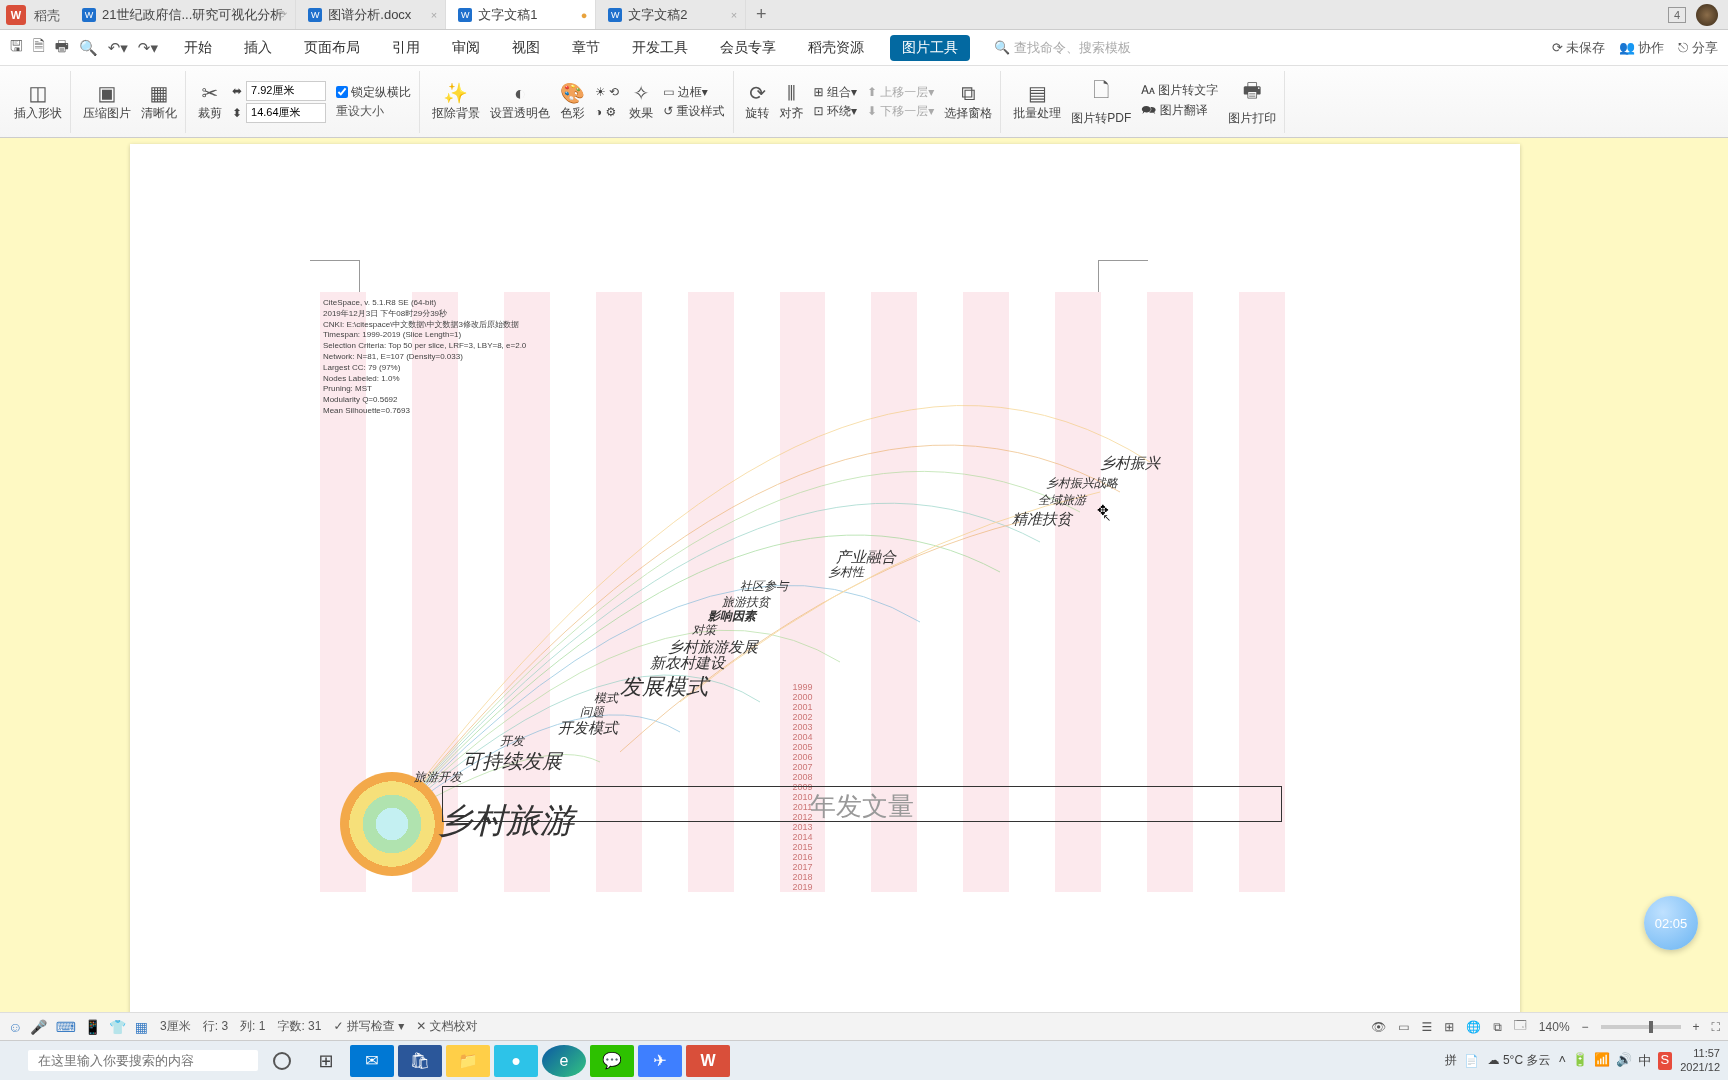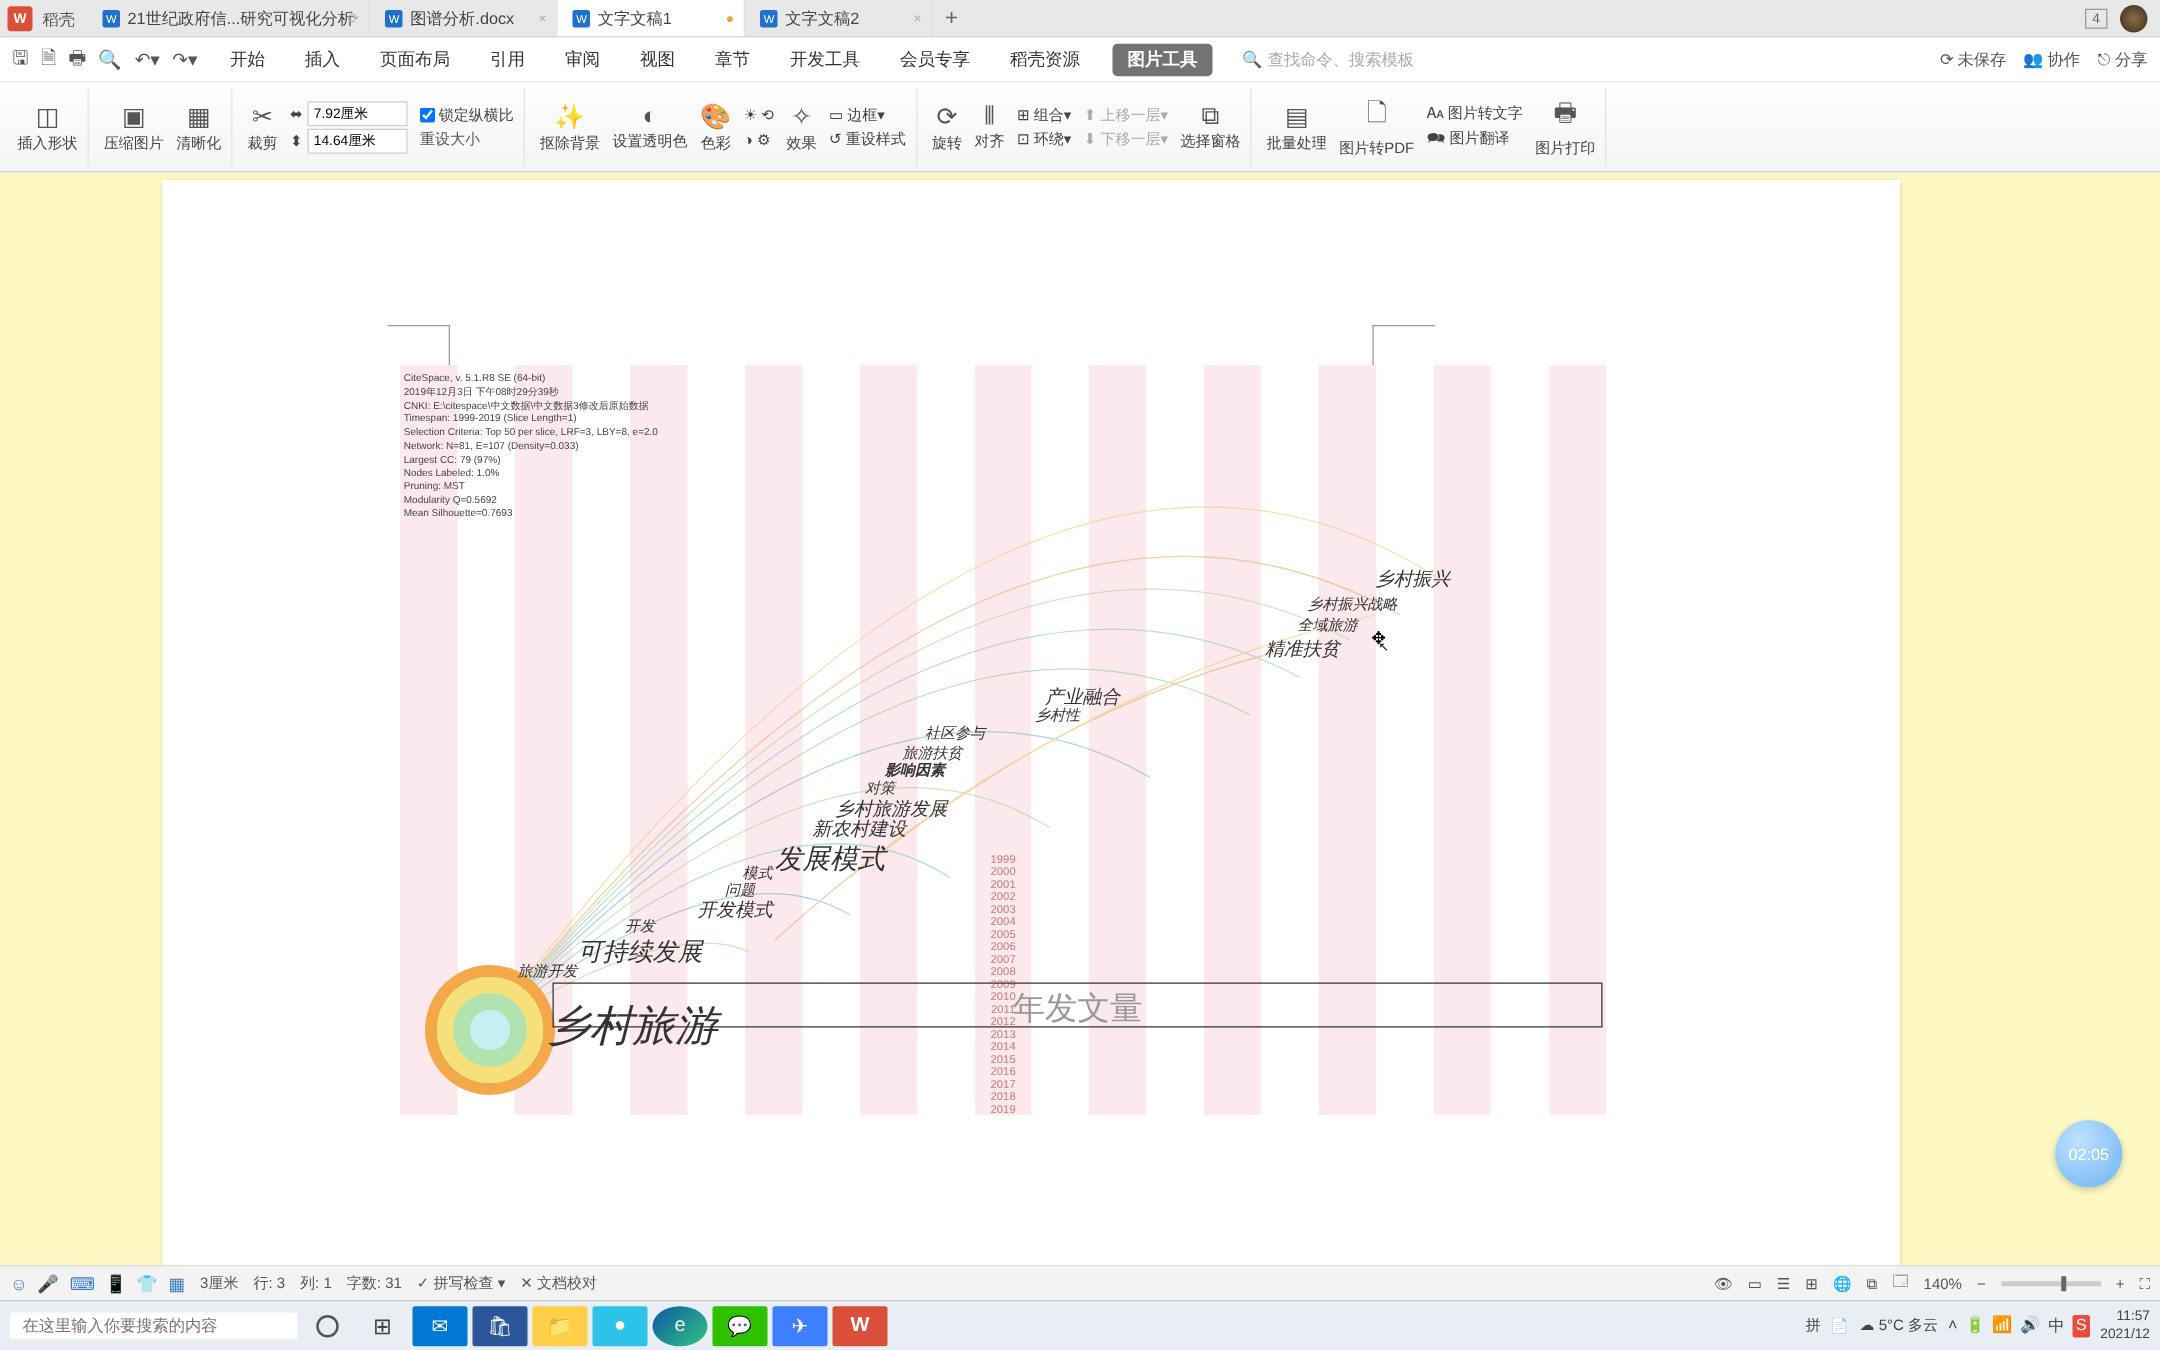--- a/index.html
+++ b/index.html
@@ -17,21 +17,21 @@
 .titlebar-right { margin-left: auto; display: flex; align-items: center; padding-right: 10px; gap: 10px; }
 .badge-count { border: 1px solid #999; padding: 1px 5px; font-size: 11px; color: #666; }
 .avatar { width: 22px; height: 22px; border-radius: 50%; background: radial-gradient(circle, #8b6d4a, #3a2a18); }
 
 
 .menubar { height: 36px; background: #fff; display: flex; align-items: center; padding: 0 10px; border-bottom: 1px solid #e0e0e0; gap: 6px; }
 .menu-icons { display: flex; gap: 10px; align-items: center; }
 .menu-icons span { color: #555; font-size: 15px; cursor: pointer; }
 .menu-items { display: flex; gap: 20px; margin-left: 14px; }
 .menu-item { font-size: 14px; color: #333; cursor: pointer; padding: 4px 6px; }
-.menu-item.highlight { background: #737373; color: #fff; border-radius: 4px; padding: 4px 12px; font-weight: bold; }
+.menu-item.highlight { background: #0369a1; color: #fff; border-radius: 4px; padding: 4px 12px; }
 .search-box { margin-left: 18px; display: flex; align-items: center; color: #aaa; font-size: 13px; }
 .search-box::before { content: "🔍"; font-size: 13px; margin-right: 4px; color: #aaa; }
 .menubar-right { margin-left: auto; display: flex; gap: 14px; font-size: 13px; color: #555; align-items: center; }
 .menubar-right span { cursor: pointer; }
 .unsaved::before { content: "⟳"; margin-right: 3px; }
 .collab::before { content: "👥"; margin-right: 3px; }
 
 
 .ribbon { height: 72px; background: linear-gradient(#fdfdfd, #f5f5f5); display: flex; align-items: center; padding: 0 6px; border-bottom: 1px solid #ccc; gap: 4px; font-size: 12px; color: #444; }
 .rib-group { display: flex; flex-direction: column; align-items: center; padding: 0 8px; border-right: 1px solid #e3e3e3; height: 62px; justify-content: center; }
@@ -73,21 +73,21 @@
 
 
 .statusbar { position: absolute; left: 0; right: 0; bottom: 40px; height: 28px; background: #f3f3f3; border-top: 1px solid #ddd; display: flex; align-items: center; font-size: 12px; color: #555; padding: 0 8px; gap: 12px; }
 .status-icons { display: flex; gap: 8px; font-size: 14px; color: #3b7dc4; }
 .statusbar .right { margin-left: auto; display: flex; align-items: center; gap: 12px; }
 .zoom-slider { width: 80px; height: 4px; background: #ccc; position: relative; }
 .zoom-slider::after { content: ""; position: absolute; left: 60%; top: -4px; width: 4px; height: 12px; background: #666; }
 
 
 .taskbar { position: absolute; left: 0; right: 0; bottom: 0; height: 40px; background: #e8eef3; display: flex; align-items: center; padding: 0 8px; gap: 4px; border-top: 1px solid #ccc; }
-.taskbar input { width: 230px; height: 21px; border: none; background: #fff; padding: 0 10px; font-size: 13px; border-radius: 2px; }
+.taskbar input { width: 230px; height: 21px; border: none; background: #fff; padding: 0 10px; font-size: 13px; border-radius: 2px; margin-left: 20px; }
 .task-icon { width: 40px; height: 32px; display: flex; align-items: center; justify-content: center; font-size: 18px; color: #444; cursor: pointer; }
 .tb-circle { width: 18px; height: 18px; border: 2px solid #555; border-radius: 50%; }
 .task-app { width: 44px; height: 32px; display: flex; align-items: center; justify-content: center; border-radius: 2px; }
 .taskbar-right { margin-left: auto; display: flex; align-items: center; gap: 8px; font-size: 12px; color: #444; }
 .tray-icons { display: flex; gap: 6px; font-size: 13px; }
 .clock { text-align: right; font-size: 11px; line-height: 1.2; }
 </style>
 </head>
 <body>
 

